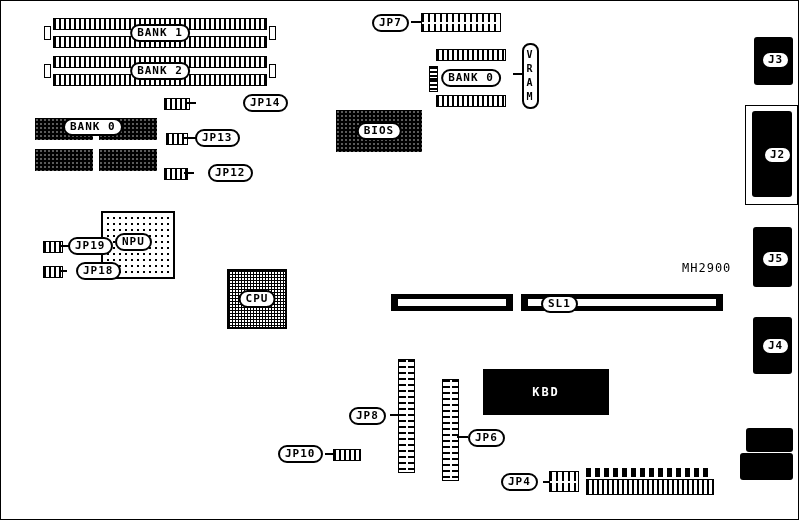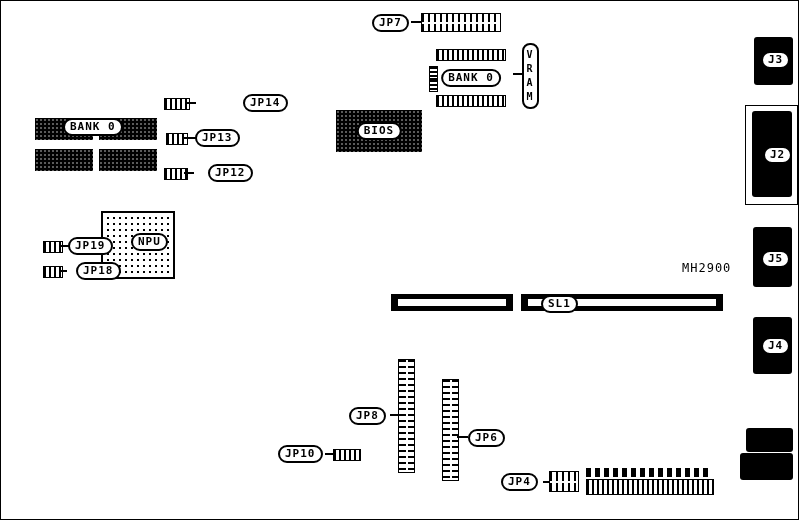--- a/index.html
+++ b/index.html
@@ -40,50 +40,63 @@
           writing-mode:vertical-lr;text-orientation:upright;font-size:10px;font-weight:bold;letter-spacing:3px;
           width:13px;padding:4px 0;text-align:center;}
   .ticks{position:absolute;background:repeating-linear-gradient(90deg,#000 0 5px,transparent 5px 9px);}
   .txt{position:absolute;font-size:12px;letter-spacing:1px;color:#000;padding-left:48px;}
 </style>
 </head>
 <body>
 
 <div class="board">
 
+  <div class="simm" style="left:45px;top:16px;width:228px;height:32px;">
+    <div class="simm-row t"></div>
+    <div class="simm-row b"></div>
+    <div class="pill ctr">BANK 1</div>
+  </div>
+  <div class="simm" style="left:45px;top:54px;width:228px;height:32px;">
+    <div class="simm-row t"></div>
+    <div class="simm-row b"></div>
+    <div class="pill ctr">BANK 2</div>
+  </div>
 
   <div class="chip" style="left:34px;top:108px;width:58px;height:22px;"></div>
   <div class="chip" style="left:98px;top:108px;width:58px;height:22px;"></div>
   <div class="chip" style="left:34px;top:139px;width:58px;height:22px;"></div>
   <div class="chip" style="left:98px;top:139px;width:58px;height:22px;"></div>
   <div class="pill" style="left:62px;top:117px;">BANK 0</div>
 
   <div class="jmp" style="left:163px;top:97px;width:24px;height:10px;"></div>
   <div class="leader" style="left:185px;top:101px;width:10px;height:2px;"></div>
   <div class="pill" style="left:194px;top:93px;margin-left:48px;">JP14</div>
 
   <div class="jmp" style="left:165px;top:132px;width:20px;height:10px;"></div>
   <div class="leader" style="left:183px;top:136px;width:12px;height:2px;"></div>
   <div class="pill" style="left:194px;top:128px;">JP13</div>
 
   <div class="jmp" style="left:163px;top:167px;width:22px;height:10px;"></div>
   <div class="leader" style="left:183px;top:171px;width:10px;height:2px;"></div>
   <div class="pill" style="left:192px;top:163px;margin-left:15px;">JP12</div>
 
   <div class="pga" style="left:100px;top:210px;width:70px;height:64px;"></div>
-  <div class="pill" style="left:130px;top:232px;border-radius:9px;">NPU</div>
+  <div class="pill" style="left:114px;top:232px;border-radius:9px;">NPU</div>
 
   <div class="jmp" style="left:42px;top:240px;width:18px;height:10px;"></div>
   <div class="leader" style="left:58px;top:244px;width:10px;height:2px;"></div>
   <div class="pill" style="left:67px;top:236px;">JP19</div>
 
   <div class="jmp" style="left:42px;top:265px;width:18px;height:10px;"></div>
   <div class="leader" style="left:58px;top:269px;width:8px;height:2px;"></div>
   <div class="pill" style="left:65px;top:261px;margin-left:10px;">JP18</div>
 
+  <div class="qfp" style="left:226px;top:268px;width:56px;height:56px;">
+    <div class="pill ctr">CPU</div>
+  </div>
 
   <div class="pill" style="left:371px;top:13px;">JP7</div>
   <div class="leader" style="left:410px;top:20px;width:10px;height:2px;"></div>
   <div class="hdr-h" style="left:420px;top:12px;width:78px;height:17px;"></div>
 
   <div class="socket" style="left:428px;top:47px;width:84px;height:60px;">
     <div class="simm-row t"></div>
     <div class="simm-row b"></div>
     <div class="vmark" style="left:0;top:18px;width:7px;height:11px;"></div>
     <div class="vmark" style="left:0;top:31px;width:7px;height:11px;"></div>
@@ -95,20 +108,23 @@
   <div class="chip" style="left:335px;top:100px;width:86px;height:42px;">
     <div class="pill ctr">BIOS</div>
   </div>
 
   <div class="txt" style="left:633px;top:260px;">MH2900</div>
 
   <div class="slot" style="left:390px;top:293px;width:122px;height:17px;"></div>
   <div class="slot" style="left:520px;top:293px;width:202px;height:17px;"></div>
   <div class="pill" style="left:540px;top:294px;">SL1</div>
 
+  <div class="blk" style="left:482px;top:368px;width:126px;height:46px;">
+    <span style="color:#fff;font-size:12px;font-weight:bold;letter-spacing:2px;">KBD</span>
+  </div>
 
   <div class="hdr-v" style="left:397px;top:358px;width:15px;height:112px;"></div>
   <div class="leader" style="left:389px;top:413px;width:8px;height:2px;"></div>
   <div class="pill" style="left:348px;top:406px;">JP8</div>
 
   <div class="hdr-v" style="left:441px;top:378px;width:15px;height:100px;"></div>
   <div class="leader" style="left:456px;top:435px;width:11px;height:2px;"></div>
   <div class="pill" style="left:467px;top:428px;">JP6</div>
 
   <div class="pill" style="left:277px;top:444px;">JP10</div>

